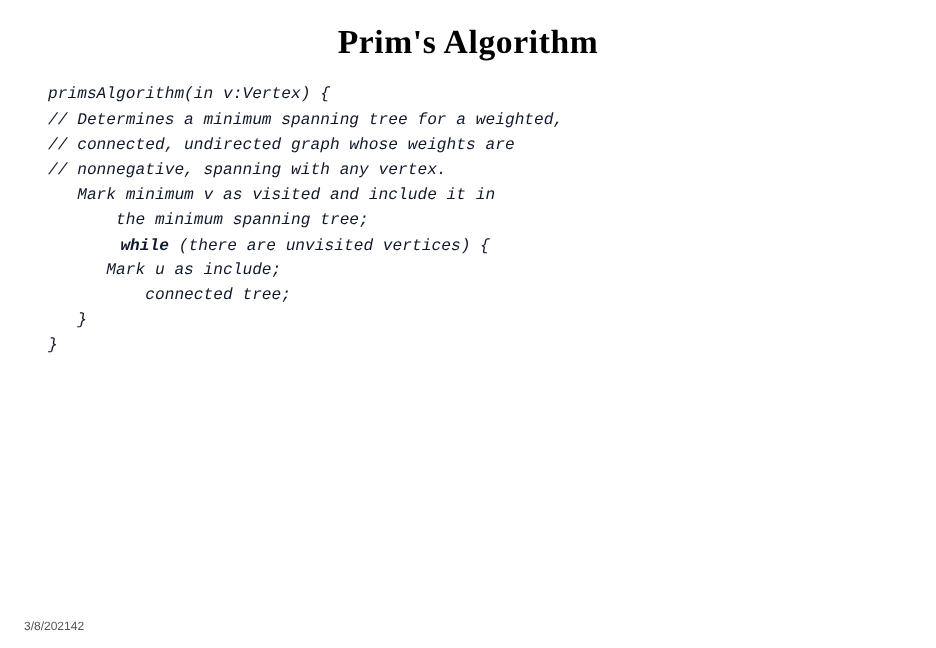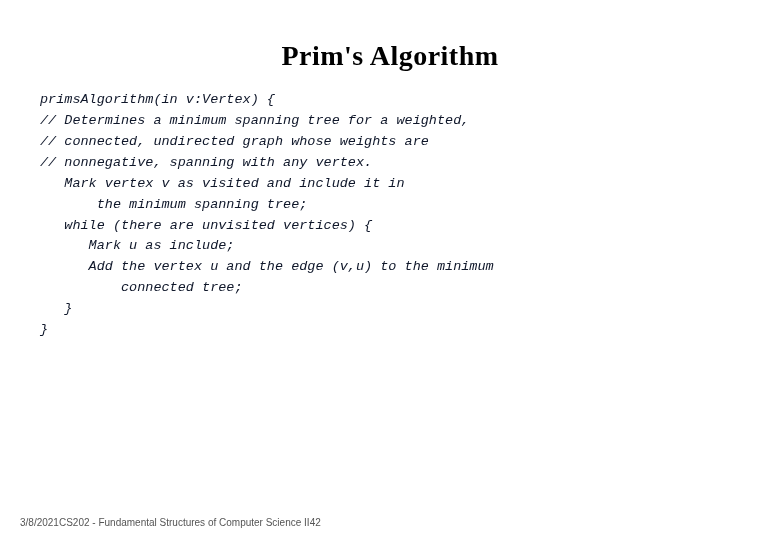--- a/index.html
+++ b/index.html
@@ -26,40 +26,40 @@
     }
 
     .slide-title {
       text-align: center;
       font-family: 'Times New Roman', Times, serif;
       font-size: 28px;
       font-weight: bold;
       color: #000000;
       margin-bottom: 18px;
       letter-spacing: 0.5px;
-      margin-top: 20px;
     }
 
     .code-block {
       font-family: 'Courier New', Courier, monospace;
       font-size: 13.5px;
       line-height: 1.55;
       color: #0f172a;
       padding-left: 10px;
       font-style: italic;
     }
 
     .code-line {
       display: block;
       white-space: pre;
     }
 
     .keyword {
-      font-weight: normal;
+      font-weight: bold;
       font-style: italic;
+      margin-left: 36px;
     }
 
     .footer {
       position: absolute;
       bottom: 12px;
       left: 0;
       right: 0;
       display: flex;
       padding: 0 20px;
       font-family: Arial, sans-serif;
@@ -86,29 +86,27 @@
 
 <div class="slide-container">
 
   <h1 class="slide-title">Prim's Algorithm</h1>
 
   <div class="code-block">
     <span class="code-line">primsAlgorithm(in v:Vertex) {</span>
     <span class="code-line">// Determines a minimum spanning tree for a weighted,</span>
     <span class="code-line">// connected, undirected graph whose weights are</span>
     <span class="code-line">// nonnegative, spanning with any vertex.</span>
-    <span class="code-line">   Mark vertex v as visited and include it in</span>
+    <span class="code-line">   Mark minimum v as visited and include it in</span>
     <span class="code-line">       the minimum spanning tree;</span>
     <span class="code-line">   <span class="keyword">while</span> (there are unvisited vertices) {</span>
     <span class="code-line">      Mark u as include;</span>
-    <span class="code-line">      Add the vertex u and the edge (v,u) to the minimum</span>
     <span class="code-line">          connected tree;</span>
     <span class="code-line">   }</span>
     <span class="code-line">}</span>
   </div>
 
   <div class="footer">
     <span class="footer-left">3/8/2021</span>
-    <span class="footer-center">CS202 - Fundamental Structures of Computer Science II</span>
     <span class="footer-right">42</span>
   </div>
 
 </div>
 
 </body></html>

